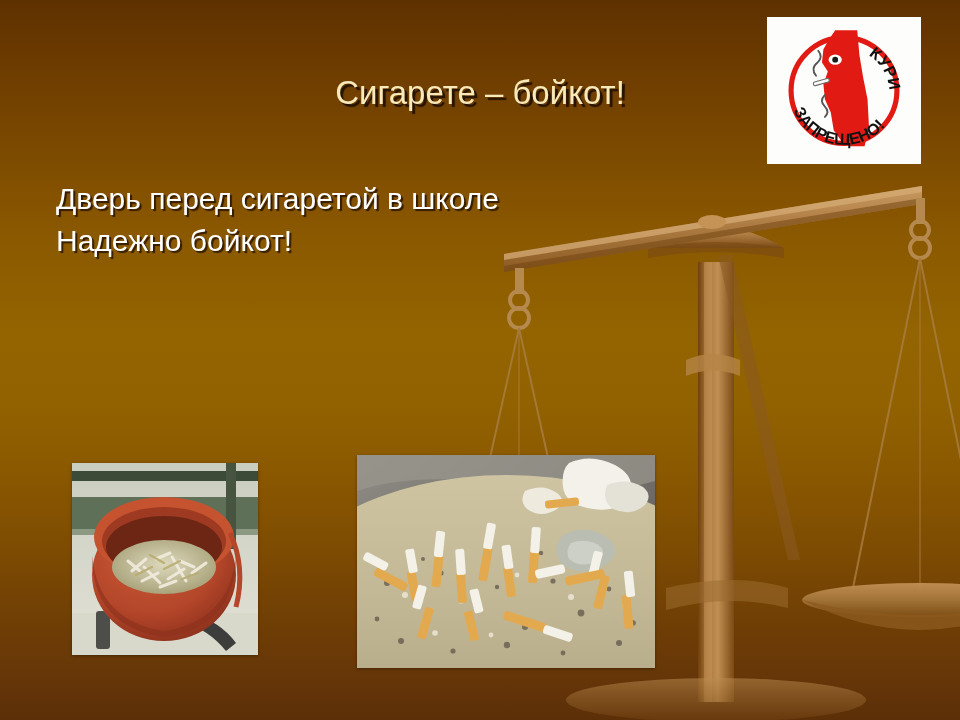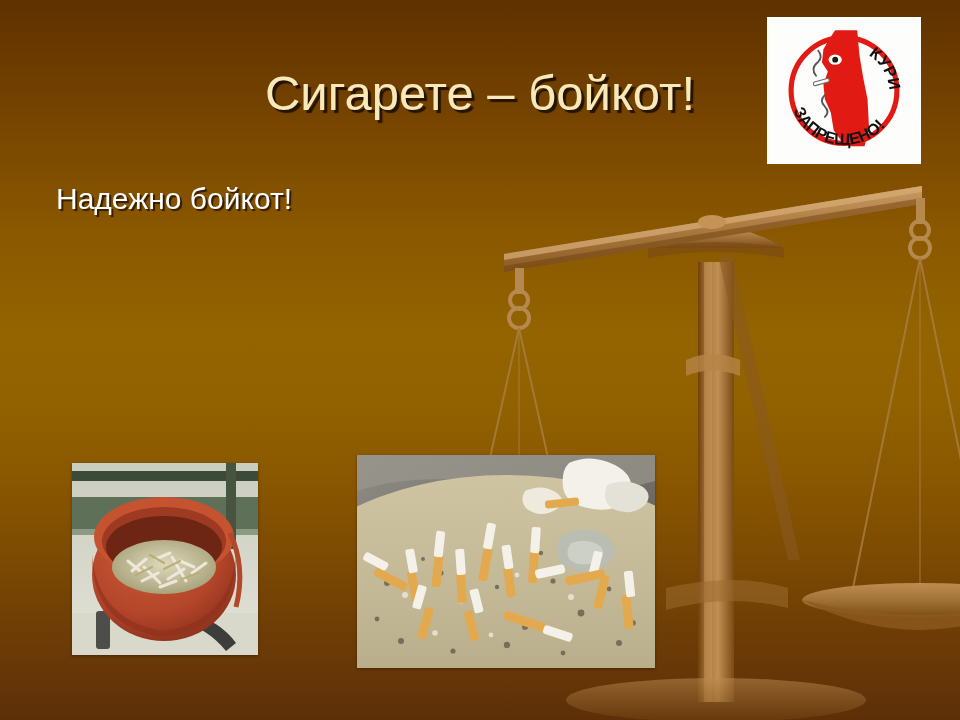--- a/index.html
+++ b/index.html
@@ -45,21 +45,21 @@
   }
   #logo-box svg { display: block; width: 100%; height: 100%; }
 
   
   #title {
     position: absolute;
     left: 0;
     top: 64px;
     width: 960px;
     text-align: center;
-    font-size: 49px;
+    font-size: 33px;
     line-height: 58px;
     color: #f8e9ba;
     letter-spacing: 0px;
     text-shadow: 3px 3px 1px rgba(25,10,0,.85);
     white-space: nowrap;
   }
 
   
   #body-text {
     position: absolute;
@@ -204,20 +204,21 @@
       </text>
       <text font-family="'Liberation Sans', sans-serif" font-size="22" font-weight="bold" fill="#111">
         <textPath href="#arcBottom" startOffset="12%">ЗАПРЕЩЕНО!</textPath>
       </text>
     </svg>
   </div>
 
   <div id="title">Сигарете – бойкот!</div>
 
   <div id="body-text">
+    <div class="line">Дверь перед сигаретой в школе</div>
     <div class="line">Надежно бойкот!</div>
   </div>
 
   <div class="photo" id="photo-bucket">
     <svg viewBox="0 0 186 192" preserveAspectRatio="none">
       <defs>
         <linearGradient id="floorG" x1="0" y1="0" x2="0" y2="1">
           <stop offset="0%" stop-color="#c9cdbf"></stop>
           <stop offset="100%" stop-color="#e3e2d6"></stop>
         </linearGradient>

